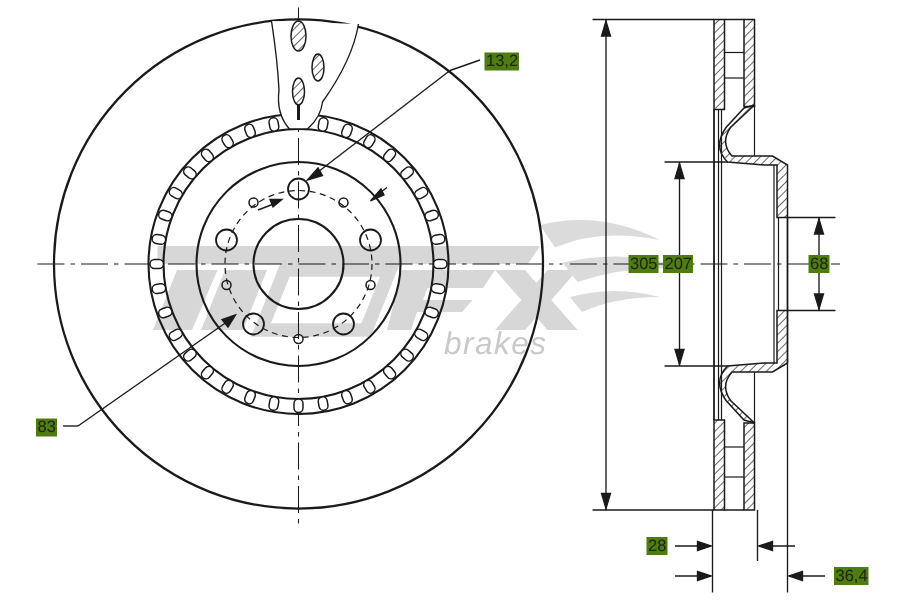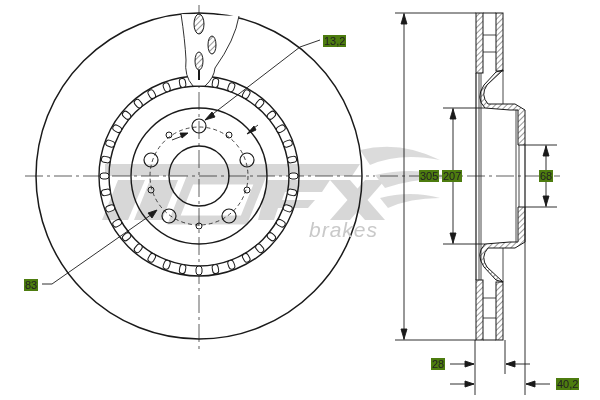--- a/index.html
+++ b/index.html
@@ -195,15 +195,15 @@
     </g>
   </g>
 </svg>
 
 <span class="dim-label" style="left:323px; top:35px;">13,2</span>
 <span class="dim-label" style="left:24px; top:279px;">83</span>
 <span class="dim-label" style="left:394px; top:170px;margin-left:25px;">305</span>
 <span class="dim-label" style="left:442px; top:170px;">207</span>
 <span class="dim-label" style="left:539px; top:170px;">68</span>
 <span class="dim-label" style="left:431px; top:358px;">28</span>
-<span class="dim-label" style="left:556px; top:378px;">40,2</span>
-
-<span class="wm" style="left:309px; top:218px; font-size:21px; font-style:italic; letter-spacing:1px;">brakes</span>
+<span class="dim-label" style="left:556px; top:378px;">36,4</span>
+
+<span class="wm" style="left:296px; top:218px; font-size:21px; font-style:italic; letter-spacing:1px;">brakes</span>
 
 </body></html>

